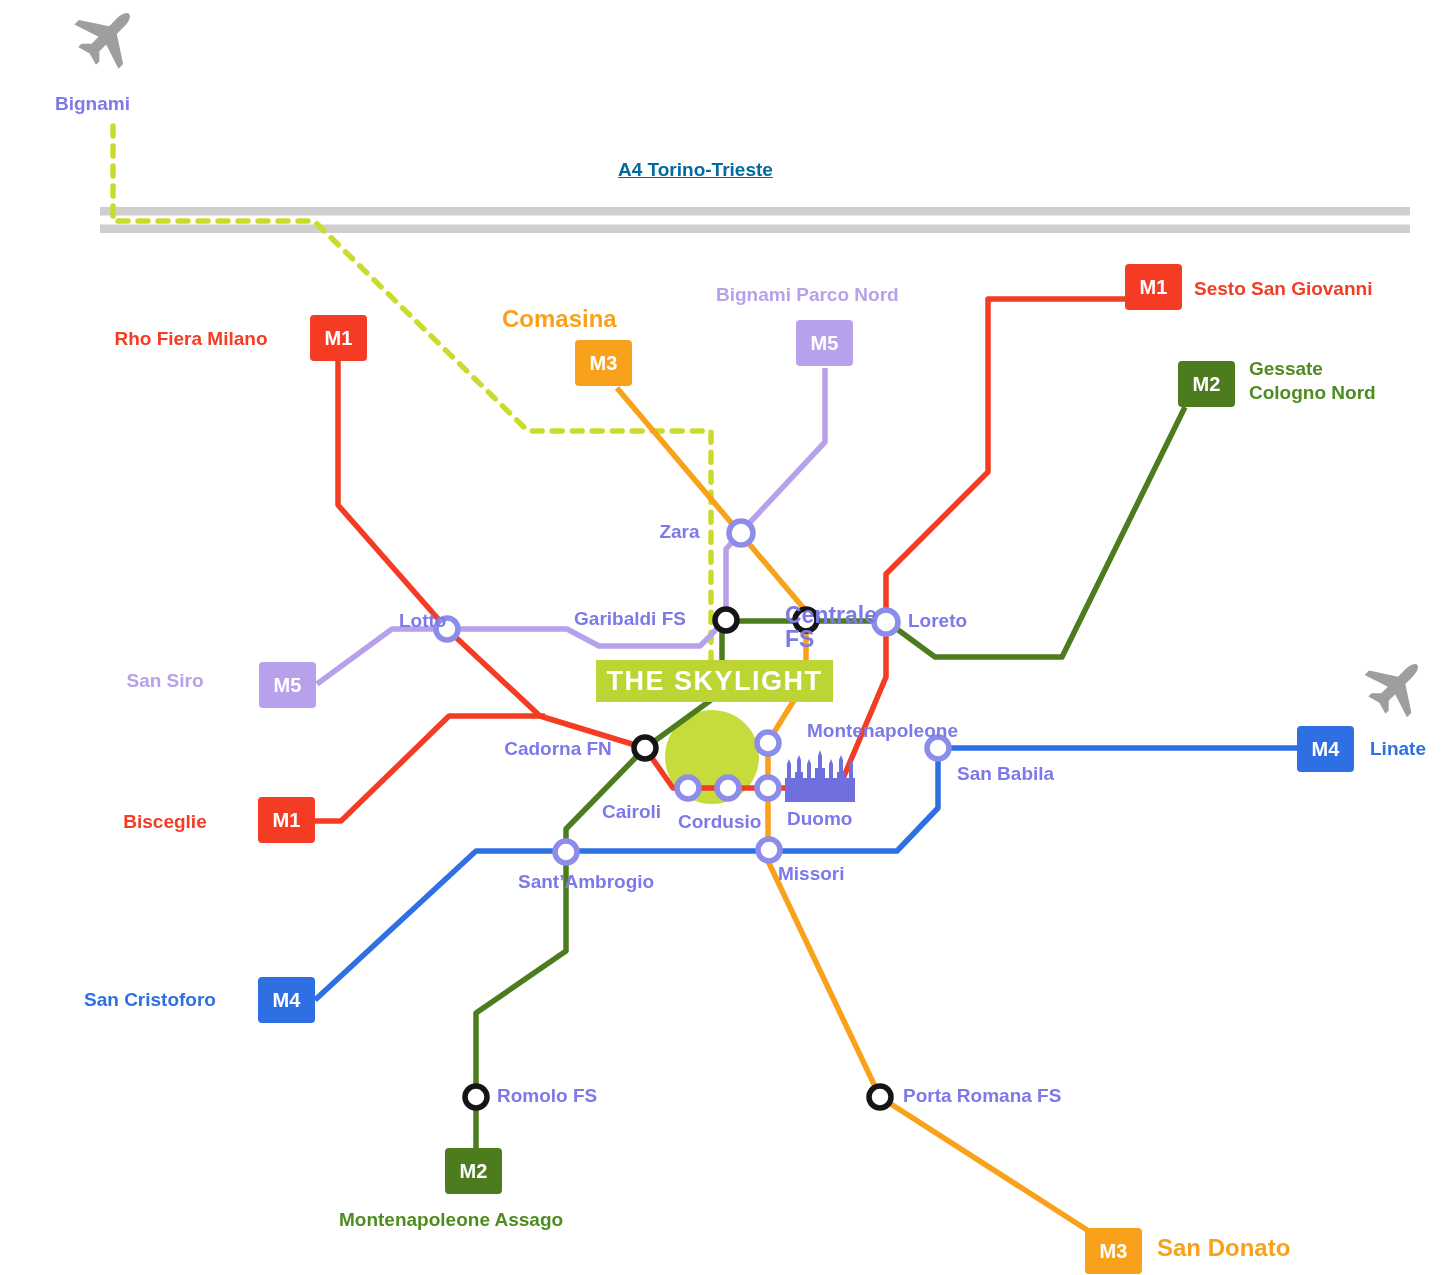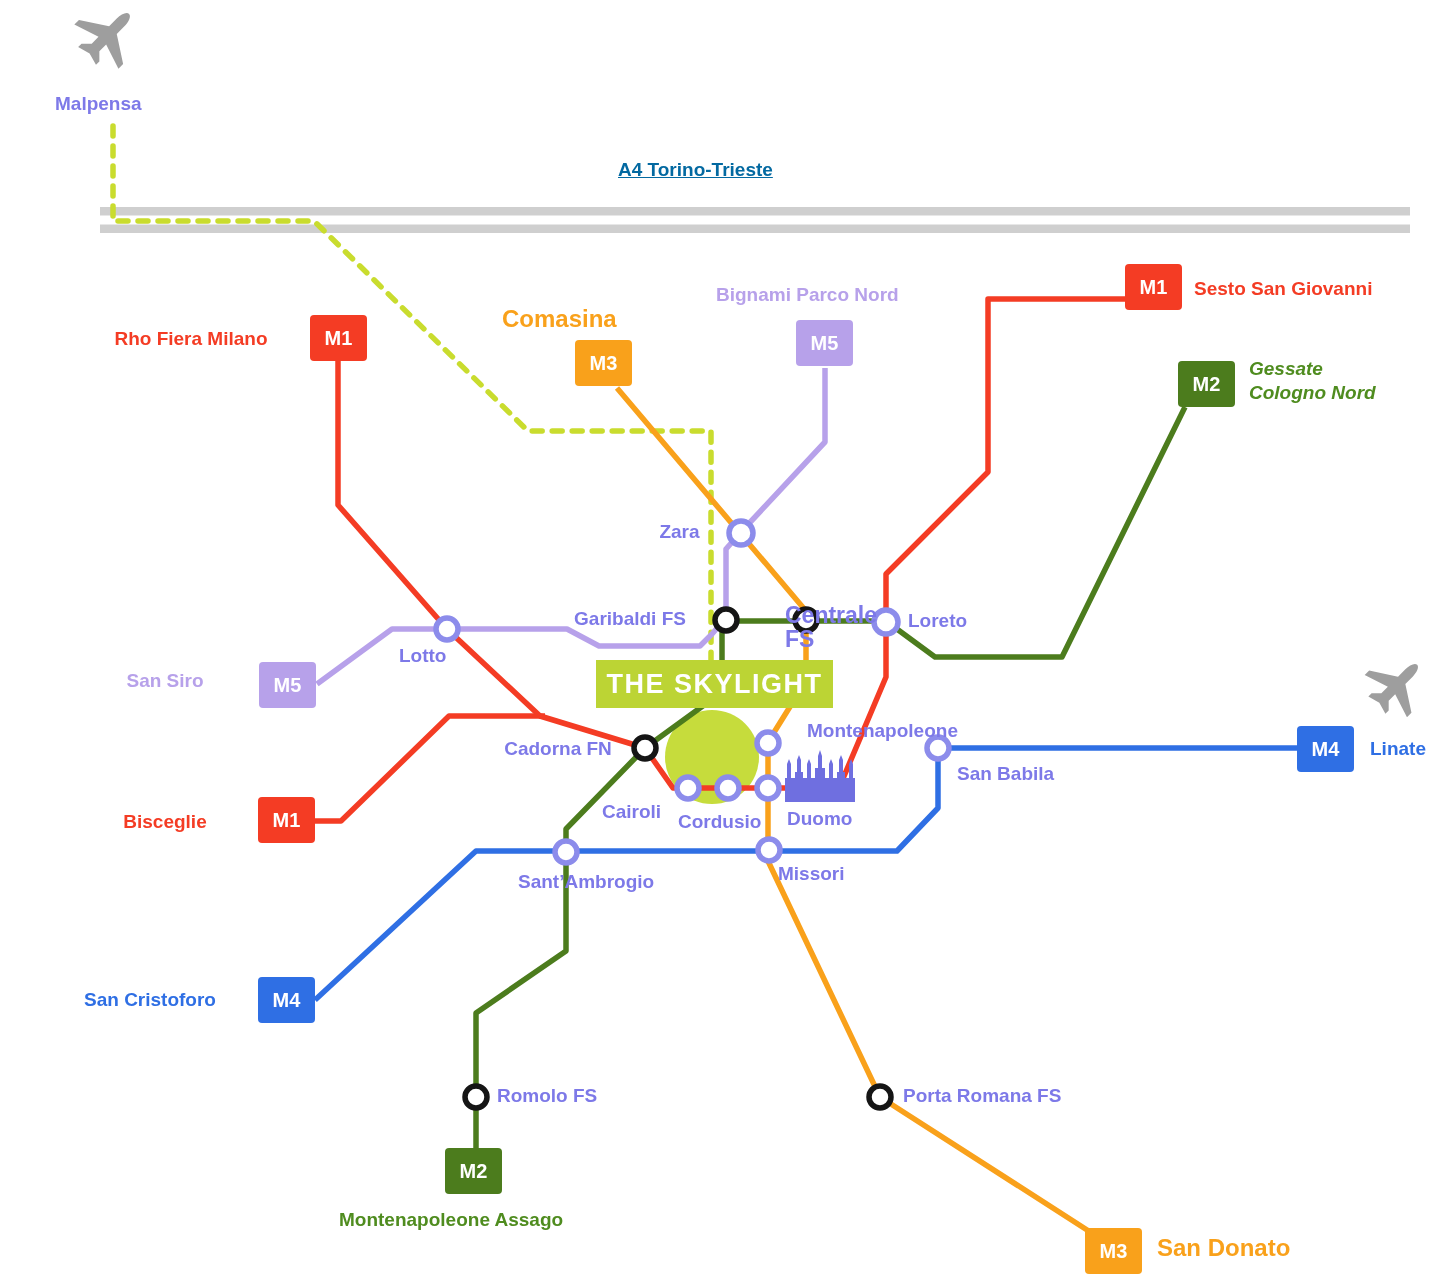--- a/index.html
+++ b/index.html
@@ -19,21 +19,21 @@
   .c-road{color:#0369a1;text-decoration:underline;}
   .centrale{font-size:23px;line-height:24px;white-space:normal;margin-top:44px;}
   .badge{position:absolute;z-index:3;width:57px;height:46px;border-radius:4px;
          display:flex;align-items:center;justify-content:center;
          color:#ffffff;font-weight:bold;font-size:20px;}
   .bg-m1{background:#F43C24;}
   .bg-m2{background:#4C7C1D;}
   .bg-m3{background:#F9A11B;}
   .bg-m4{background:#2F6FE4;}
   .bg-m5{background:#B7A1EA;}
-  .skylight-box{position:absolute;z-index:2;left:596px;top:660px;width:237px;height:48px;
+  .skylight-box{position:absolute;z-index:2;left:596px;top:660px;width:237px;height:42px;
          background:#BCD434;display:flex;align-items:center;justify-content:center;
          color:#ffffff;font-weight:bold;font-size:27px;letter-spacing:1.5px;white-space:nowrap;}
 </style>
 </head>
 <body>
 
 <div id="stage">
 
   <svg id="map-svg" width="1446" height="1275" viewBox="0 0 1446 1275">
     <defs>
@@ -82,31 +82,31 @@
     </g>
 
     <use href="#plane" transform="translate(107,36) rotate(45) scale(1.2)" fill="#9E9E9E"></use>
     <use href="#plane" transform="translate(1396,686) rotate(45) scale(1.15)" fill="#9E9E9E"></use>
   </svg>
 
   <div class="skylight-box">THE SKYLIGHT</div>
 
   <div class="lbl c-road" style="left:618px;top:159px;">A4 Torino-Trieste</div>
 
-  <div class="lbl c-station" style="left:55px;top:93px;">Malpensa</div>
+  <div class="lbl c-station" style="left:55px;top:93px;">Bignami</div>
   <div class="lbl c-m4" style="left:1370px;top:738px;">Linate</div>
 
   <div class="lbl c-m1 r" style="left:91px;top:328px;width:200px;">Rho Fiera Milano</div>
   <div class="lbl c-m1" style="left:1194px;top:278px;">Sesto San Giovanni</div>
   <div class="lbl c-m1 r" style="left:90px;top:811px;width:150px;">Bisceglie</div>
   <div class="lbl c-m3 big" style="left:502px;top:306px;">Comasina</div>
   <div class="lbl c-m3 big" style="left:1157px;top:1235px;">San Donato</div>
   <div class="lbl c-m5" style="left:716px;top:284px;">Bignami Parco Nord</div>
   <div class="lbl c-m5 r" style="left:90px;top:670px;width:150px;">San Siro</div>
-  <div class="lbl c-m2 two" style="left:1249px;top:357px;font-style:italic;">
+  <div class="lbl c-m2 two" style="left:1249px;top:357px;">
     <div>Gessate</div>
     <div>Cologno Nord</div>
   </div>
   <div class="lbl c-m2" style="left:339px;top:1209px;">Montenapoleone Assago</div>
   <div class="lbl c-m4 r" style="left:60px;top:989px;width:180px;">San Cristoforo</div>
 
   <div class="badge bg-m1" style="left:310px;top:315px;">M1</div>
   <div class="badge bg-m1" style="left:1125px;top:264px;">M1</div>
   <div class="badge bg-m1" style="left:258px;top:797px;">M1</div>
   <div class="badge bg-m3" style="left:575px;top:340px;">M3</div>
@@ -118,21 +118,21 @@
   <div class="badge bg-m4" style="left:1297px;top:726px;">M4</div>
   <div class="badge bg-m4" style="left:258px;top:977px;">M4</div>
 
   <div class="lbl c-station r" style="left:621px;top:521px;width:117px;">Zara</div>
   <div class="lbl c-station centrale" style="left:785px;top:559px;">
     <div>Centrale</div>
     <div>FS</div>
   </div>
   <div class="lbl c-station r" style="left:555px;top:608px;width:150px;">Garibaldi FS</div>
   <div class="lbl c-station" style="left:908px;top:610px;">Loreto</div>
-  <div class="lbl c-station" style="left:399px;top:645px;">Lotto</div>
+  <div class="lbl c-station" style="left:399px;top:610px;">Lotto</div>
   <div class="lbl c-station r" style="left:480px;top:738px;width:156px;">Cadorna FN</div>
   <div class="lbl c-station" style="left:602px;top:801px;">Cairoli</div>
   <div class="lbl c-station" style="left:678px;top:811px;">Cordusio</div>
   <div class="lbl c-station" style="left:783px;top:720px;margin-left:24px;">Montenapoleone</div>
   <div class="lbl c-station" style="left:787px;top:808px;">Duomo</div>
   <div class="lbl c-station" style="left:778px;top:863px;">Missori</div>
   <div class="lbl c-station" style="left:957px;top:763px;">San Babila</div>
   <div class="lbl c-station" style="left:518px;top:871px;">Sant’Ambrogio</div>
   <div class="lbl c-station" style="left:497px;top:1085px;text-align:right;">Romolo FS</div>
   <div class="lbl c-station" style="left:903px;top:1085px;">Porta Romana FS</div>

